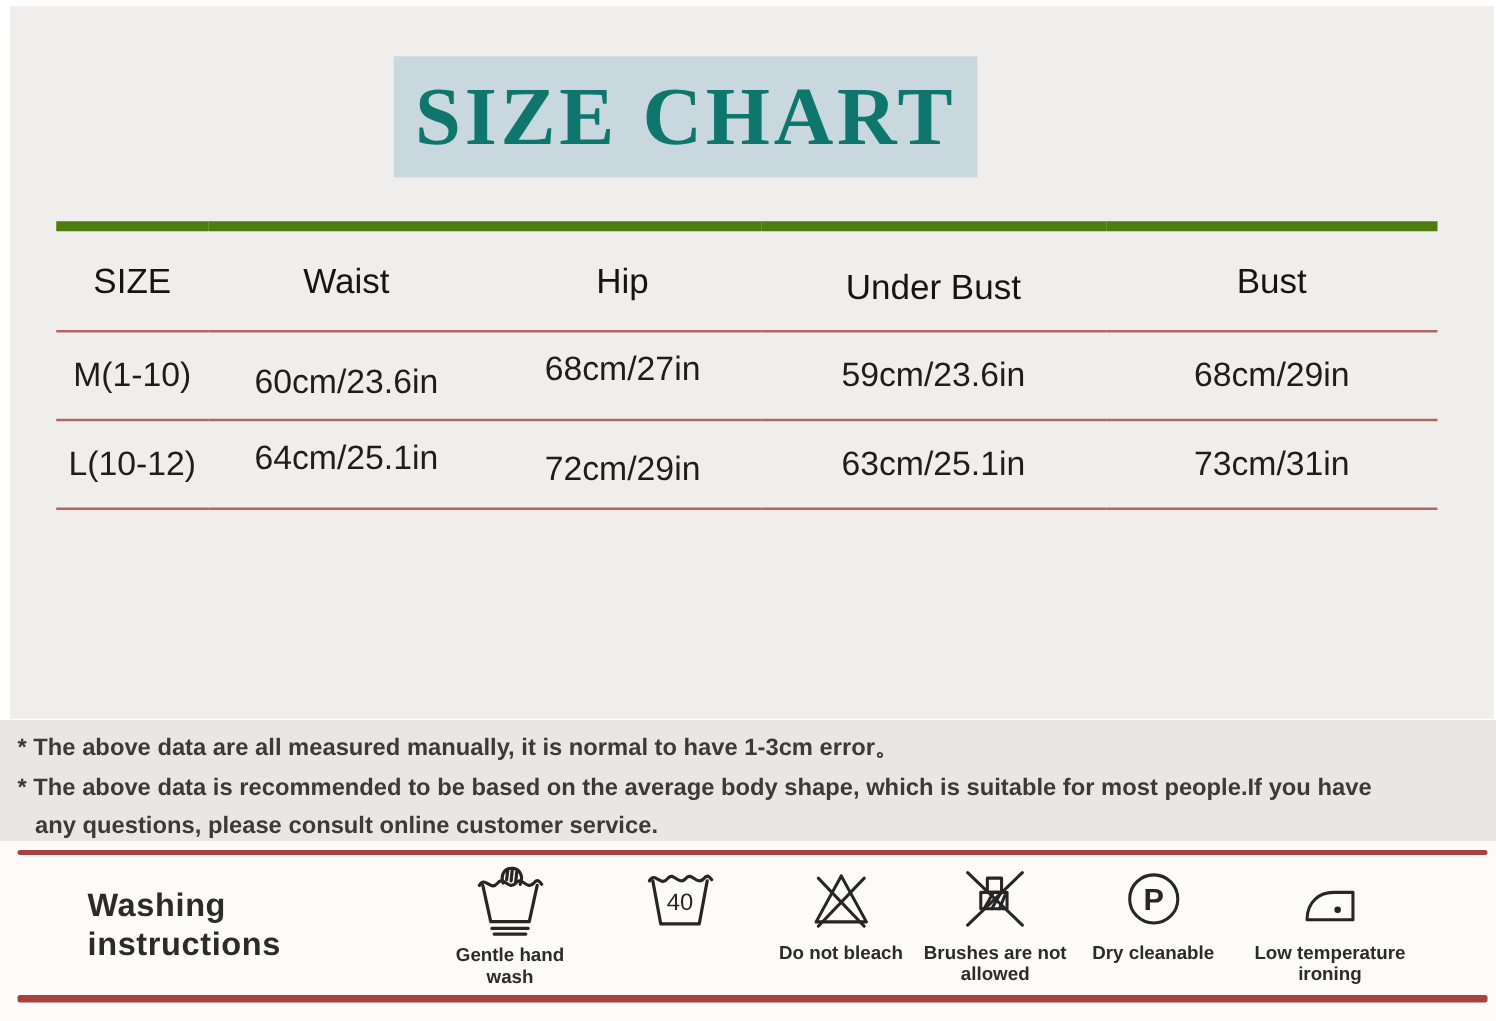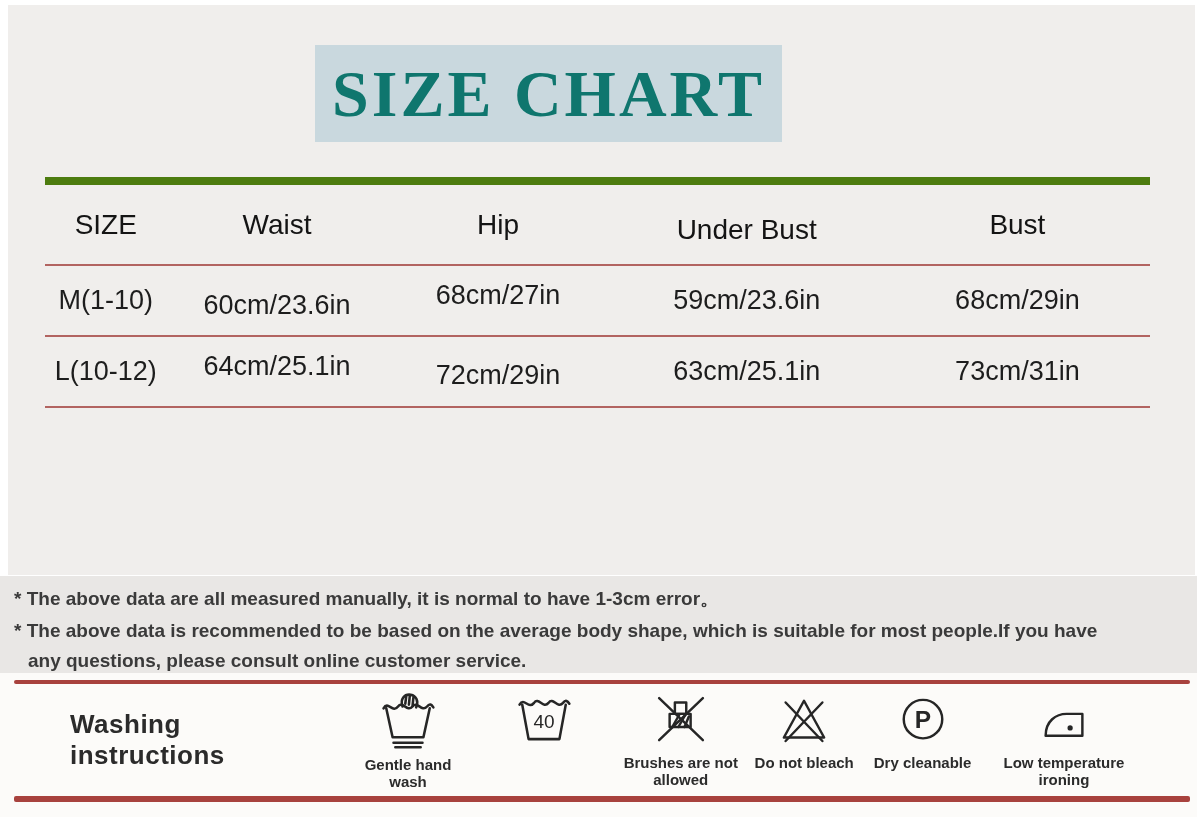--- a/index.html
+++ b/index.html
@@ -163,38 +163,38 @@
         </figure>
 
         <figure class="wash-item w-130">
           <svg class="care" width="58" height="62" viewBox="0 0 64 68">
             <path d="M5 16 C10 7 15 22 21 14 C26 7 31 21 37 14 C42 7 47 21 53 14 C56 10 58 12 60 15"></path>
             <path d="M8 16 L15 54 L49 54 L56 16"></path>
             <text x="32" y="42" font-size="21">40</text>
           </svg>
         </figure>
 
+        <figure class="wash-item w-104">
+          <svg class="care" width="56" height="60" viewBox="0 0 64 68">
+            <path d="M32 12 L55 54 L9 54 Z"></path>
+            <path d="M11 14 L53 58 M53 14 L11 58"></path>
+          </svg>
+          <figcaption>Do not bleach</figcaption>
+        </figure>
+
         <figure class="wash-item w-120">
           <svg class="care" width="56" height="60" viewBox="0 0 64 68">
             <rect x="25" y="14" width="13" height="13"></rect>
             <rect x="19" y="27" width="24" height="15"></rect>
             <path d="M22 42 L30 28 M29 42 L37 28 M36 42 L41 30"></path>
             <path d="M7 9 L57 57 M57 9 L7 57"></path>
           </svg>
           <figcaption>Brushes are not allowed</figcaption>
         </figure>
 
-        <figure class="wash-item w-104">
-          <svg class="care" width="56" height="60" viewBox="0 0 64 68">
-            <path d="M32 12 L55 54 L9 54 Z"></path>
-            <path d="M11 14 L53 58 M53 14 L11 58"></path>
-          </svg>
-          <figcaption>Do not bleach</figcaption>
-        </figure>
-
         <figure class="wash-item w-110">
           <svg class="care" width="56" height="60" viewBox="0 0 64 68">
             <circle cx="32" cy="33" r="22"></circle>
             <text x="32" y="43" font-size="28" font-weight="bold">P</text>
           </svg>
           <figcaption>Dry cleanable</figcaption>
         </figure>
 
         <figure class="wash-item w-150">
           <svg class="care" width="56" height="60" viewBox="0 0 64 68">

